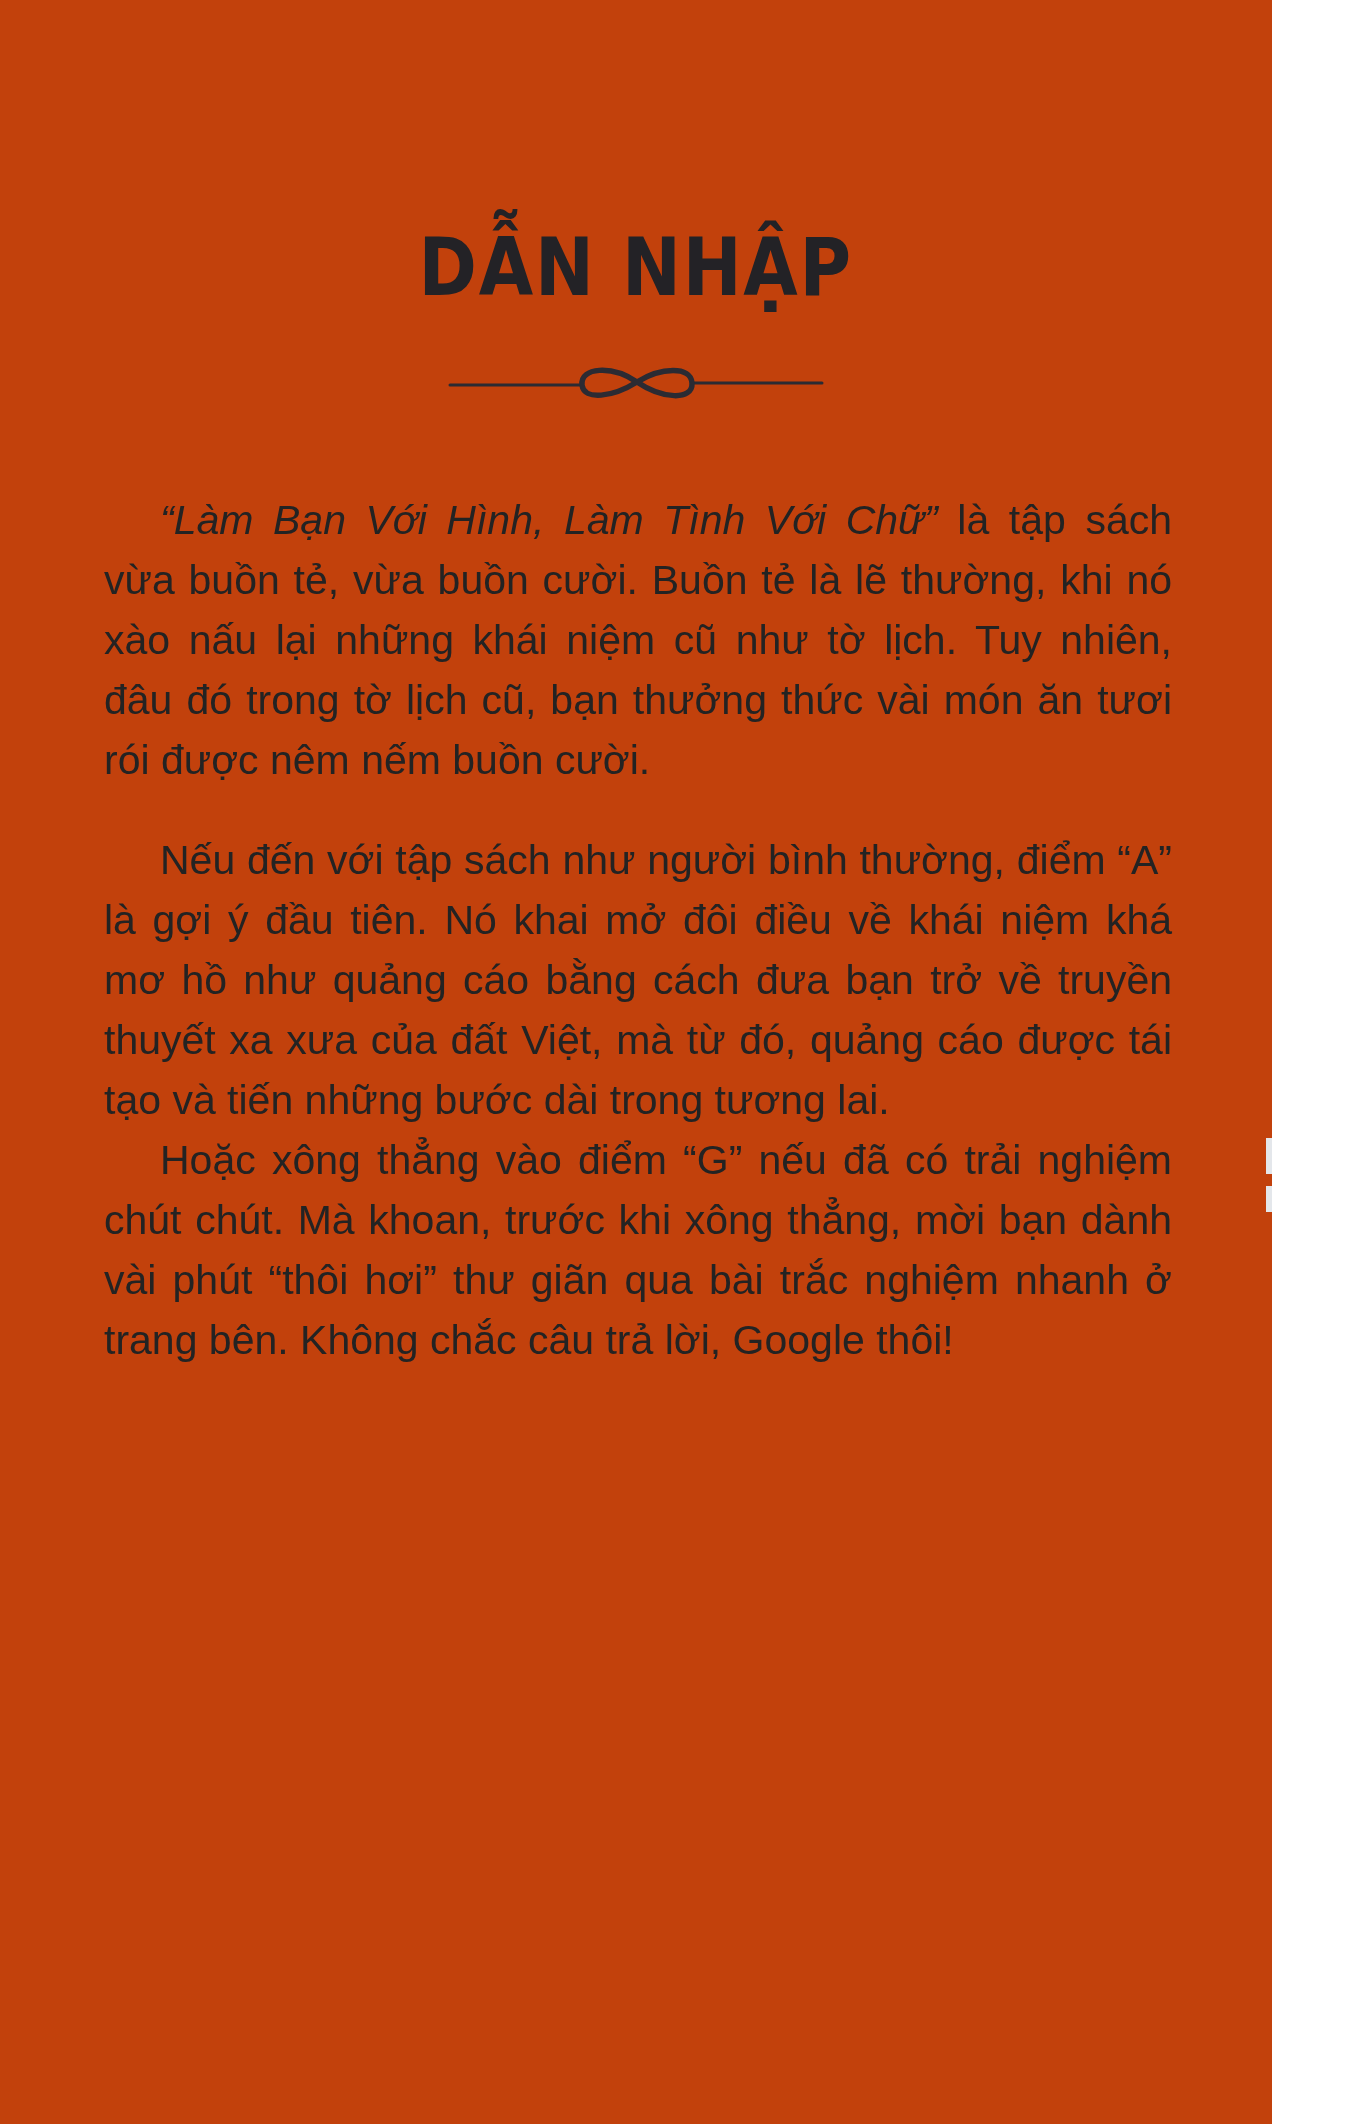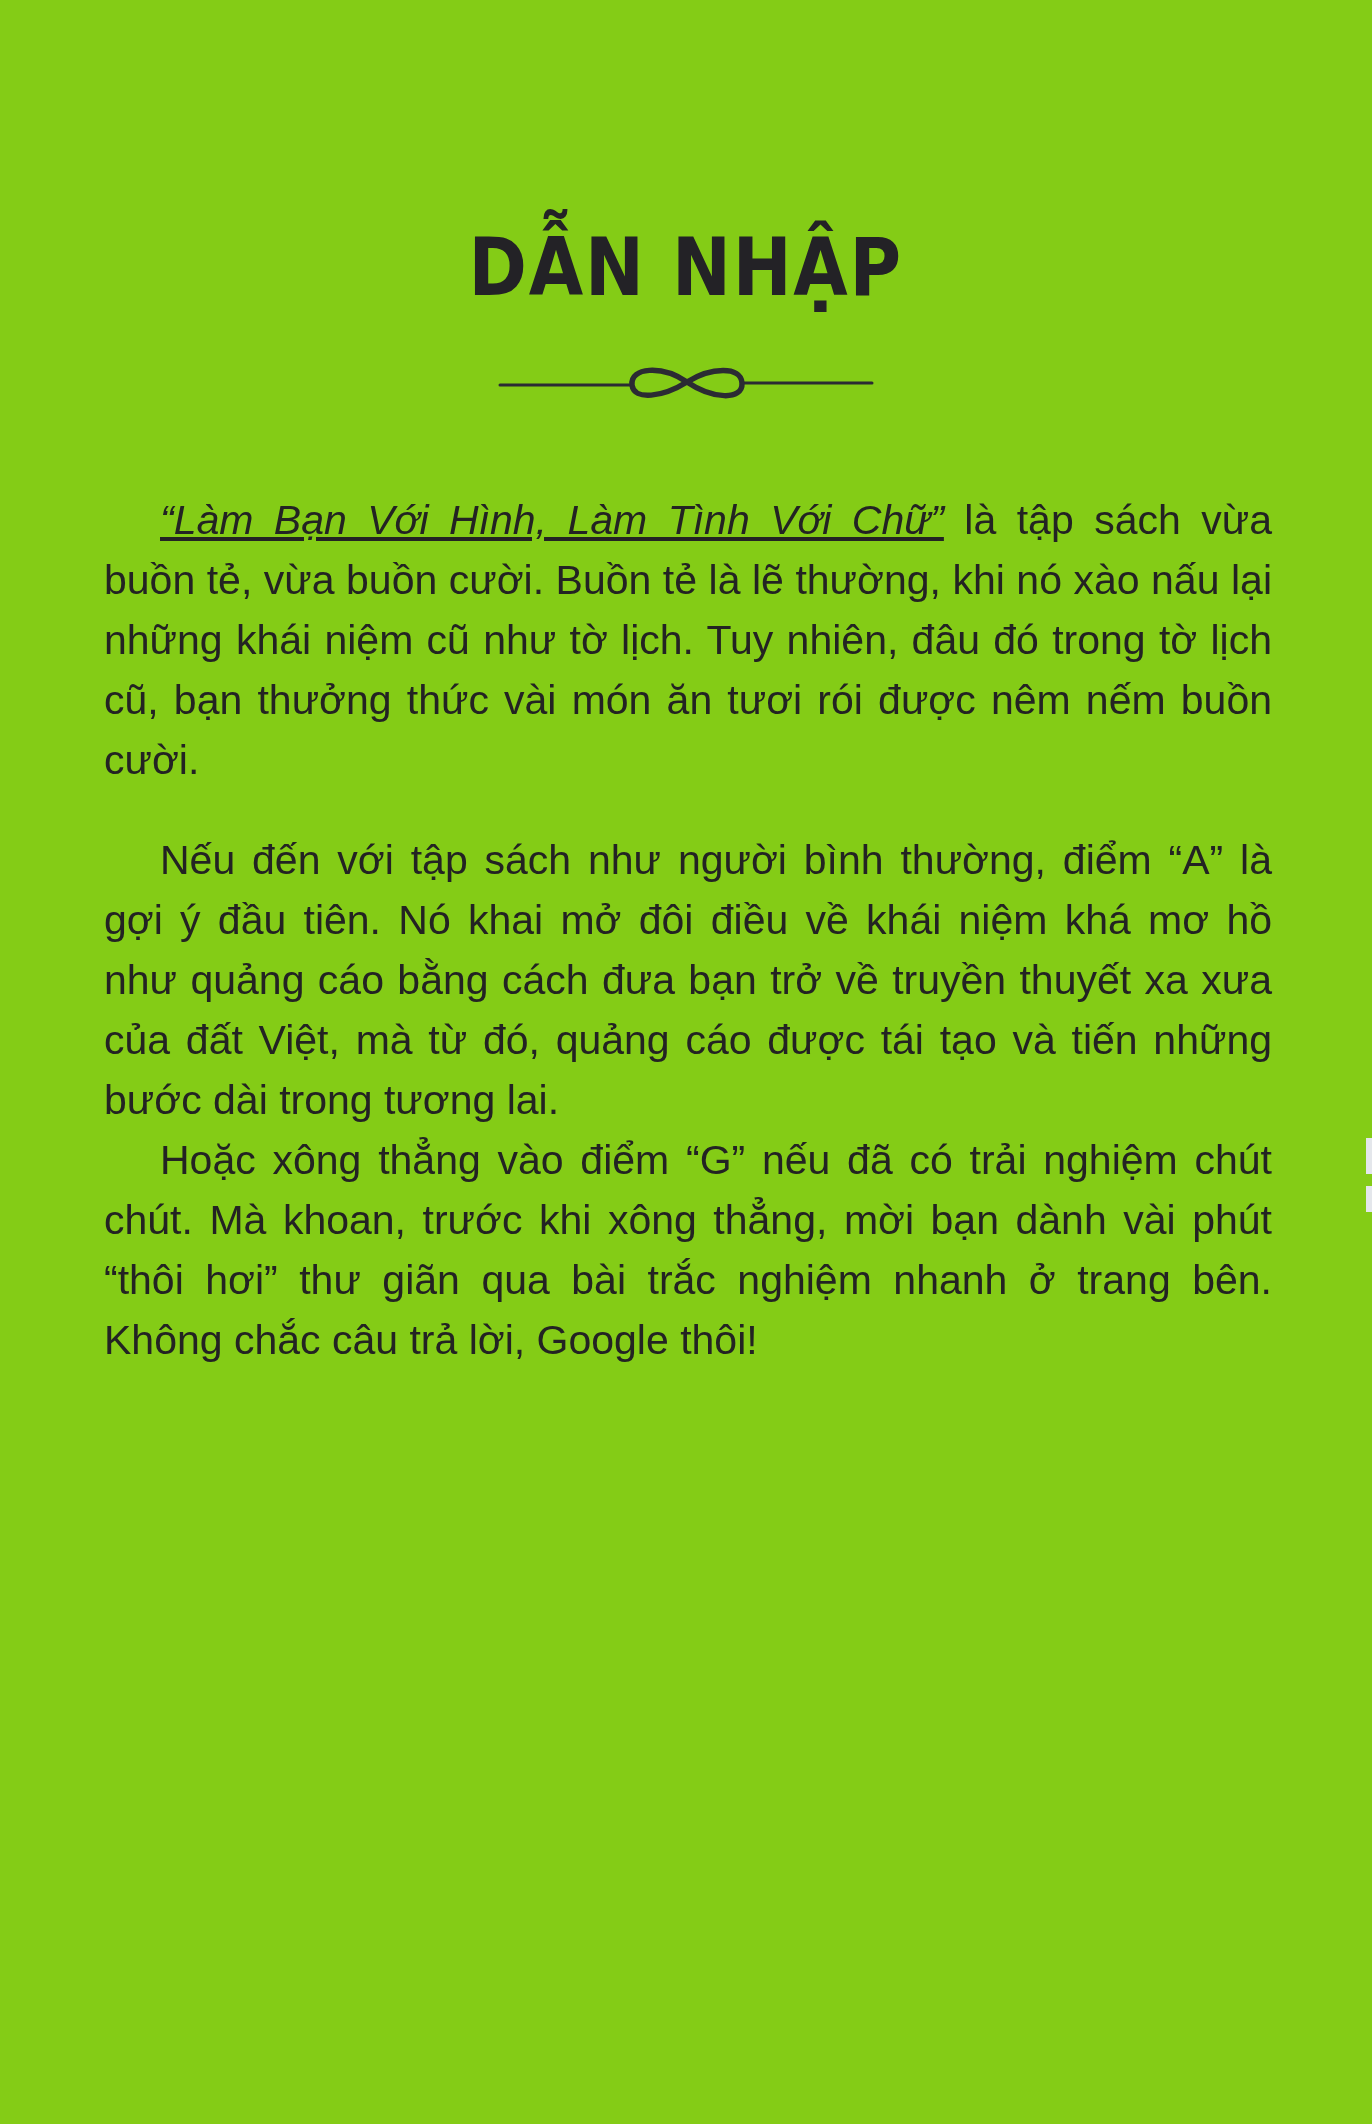--- a/index.html
+++ b/index.html
@@ -2,23 +2,23 @@
 <html lang="vi"><head>
 <meta charset="utf-8">
 <style>
   html, body {
     margin: 0;
     padding: 0;
     background: #ffffff;
   }
   .page {
     position: relative;
-    width: 1372px;
+    width: 1272px;
     height: 2124px;
-    background: #84cc16;
+    background: #c2410c;
     overflow: hidden;
     font-family: "Liberation Sans", sans-serif;
     color: #212121;
   }
   .title-wrap {
     margin-top: 228px;
     text-align: center;
   }
   .page-title {
     display: inline-block;
@@ -50,21 +50,20 @@
   }
   .para {
     margin: 0;
     text-indent: 56px;
   }
   .para.spaced {
     margin-top: 40px;
   }
   .quote-italic {
     font-style: italic;
-    text-decoration: underline;
   }
   .edge-artifact {
     position: absolute;
     background: #e4e7eb;
   }
   .edge-artifact.a1 { right: 0; top: 1138px; width: 6px; height: 36px; }
   .edge-artifact.a2 { right: 0; top: 1186px; width: 6px; height: 26px; }
 </style>
 </head>
 <body>

